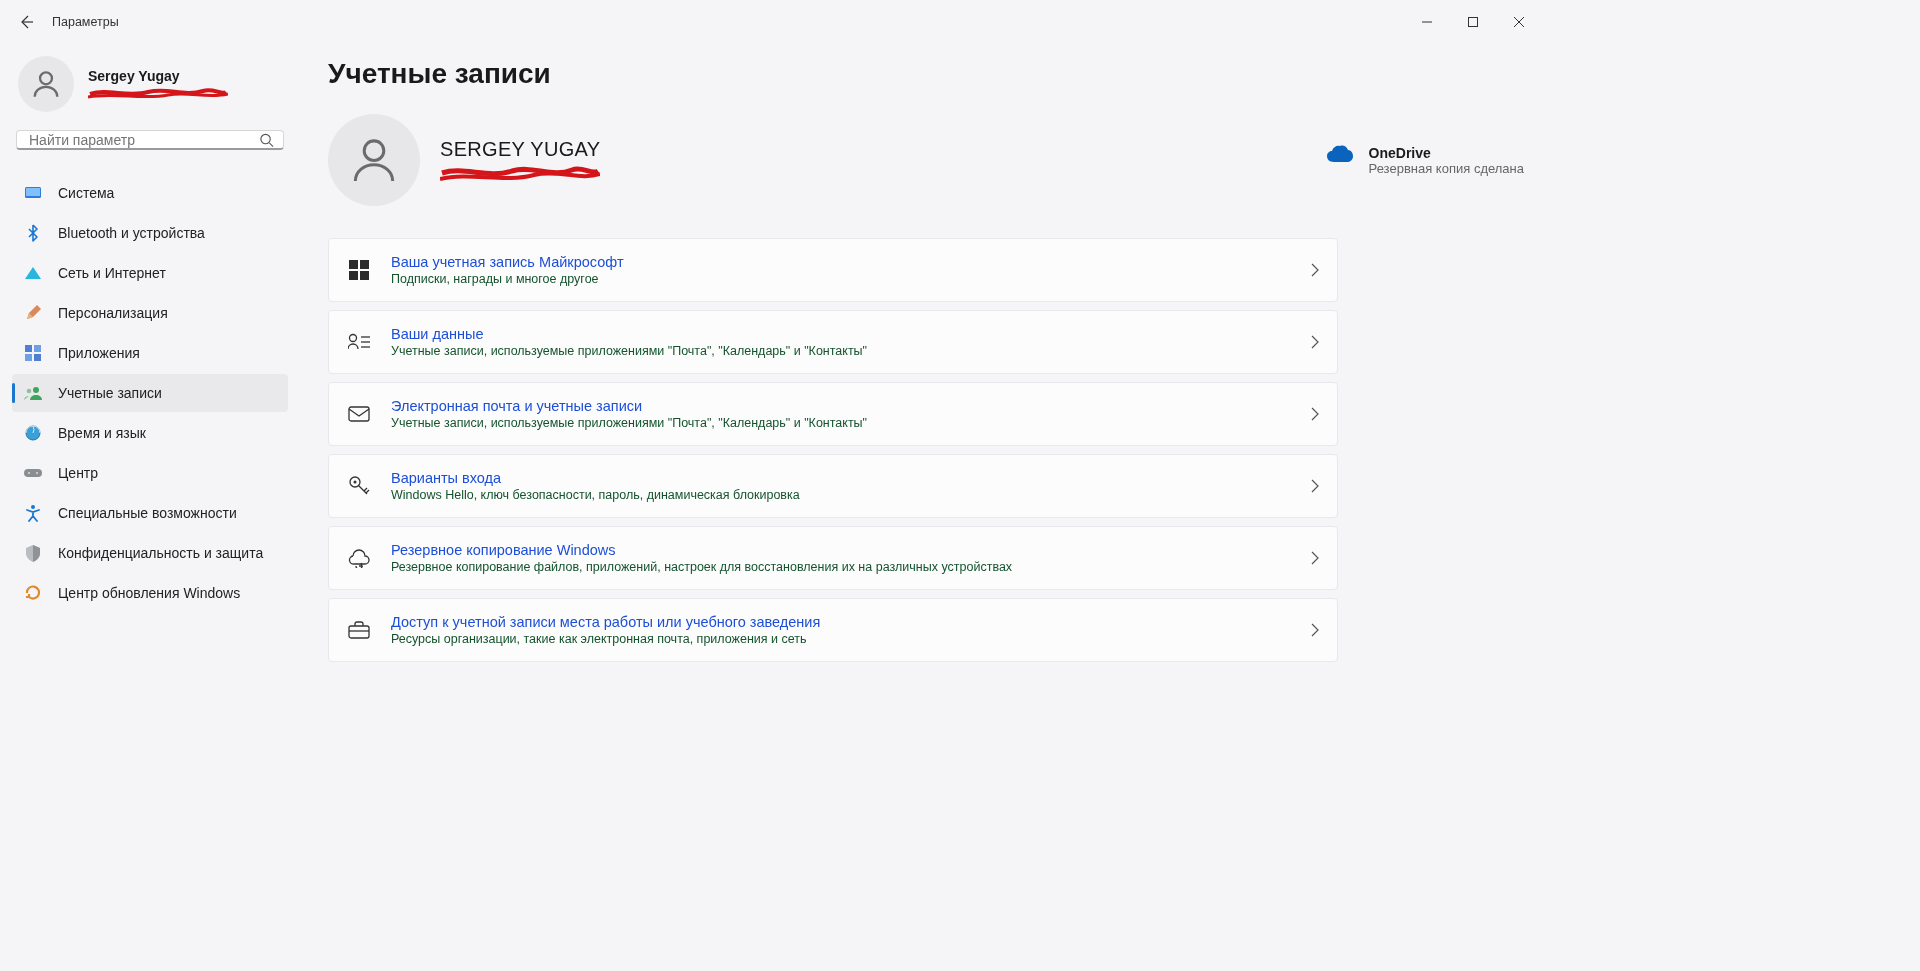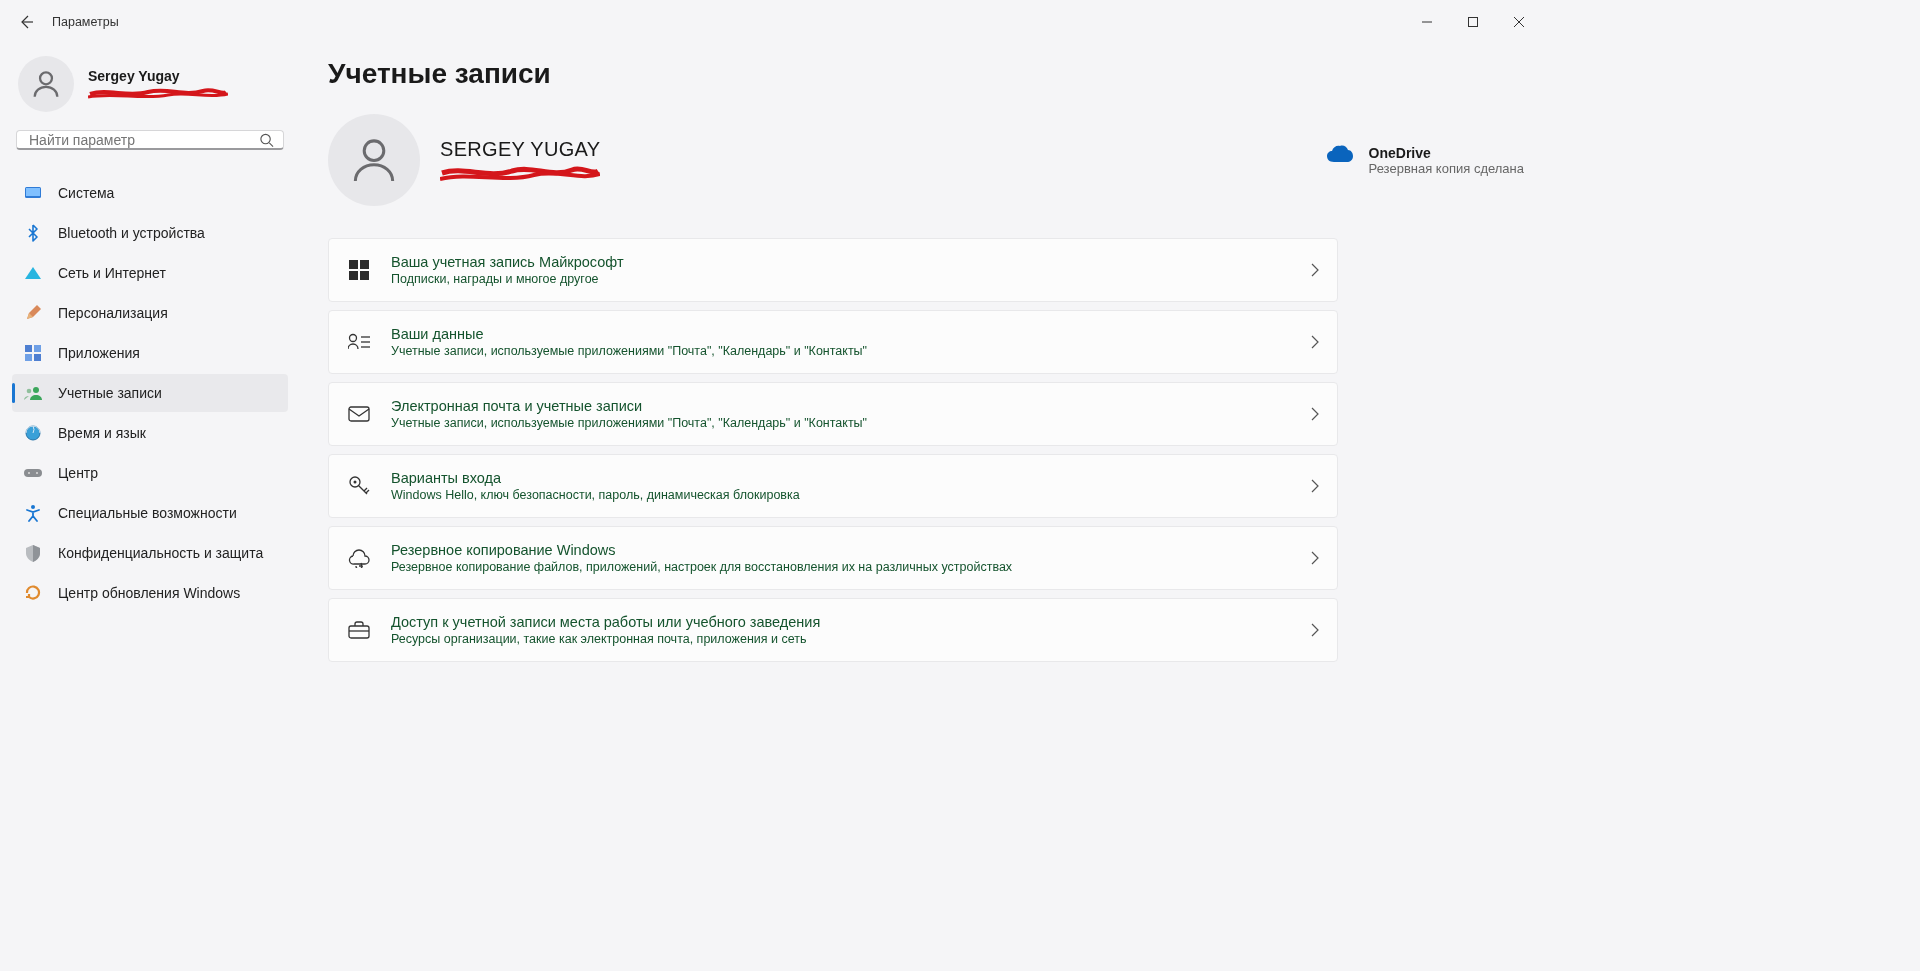--- a/index.html
+++ b/index.html
@@ -81,21 +81,21 @@
   .onedrive-txt .od-sub { color:#666; font-size:13px; margin-top:0; }
 
   .cards { display:flex; flex-direction:column; gap:8px; max-width:1010px; }
   .card {
     background:#fcfcfc; border:1px solid #e8e8ea; border-radius:4px;
     display:flex; align-items:center; gap:20px; padding:14px 18px;
     min-height:64px;
   }
   .card .card-ico { width:24px; height:24px; display:flex; align-items:center; justify-content:center; flex-shrink:0; }
   .card .txt { flex:1; }
-  .card .t { font-size:14.5px; color:#14532d; }
+  .card .t { font-size:14.5px; color:#1d4ed8; }
   .card .s { font-size:12.5px; color:#14532d; margin-top:2px; }
   .card .chev { flex-shrink:0; }
 
   svg { display:block; }
 </style>
 </head>
 <body>
 
 <div class="window">
 

